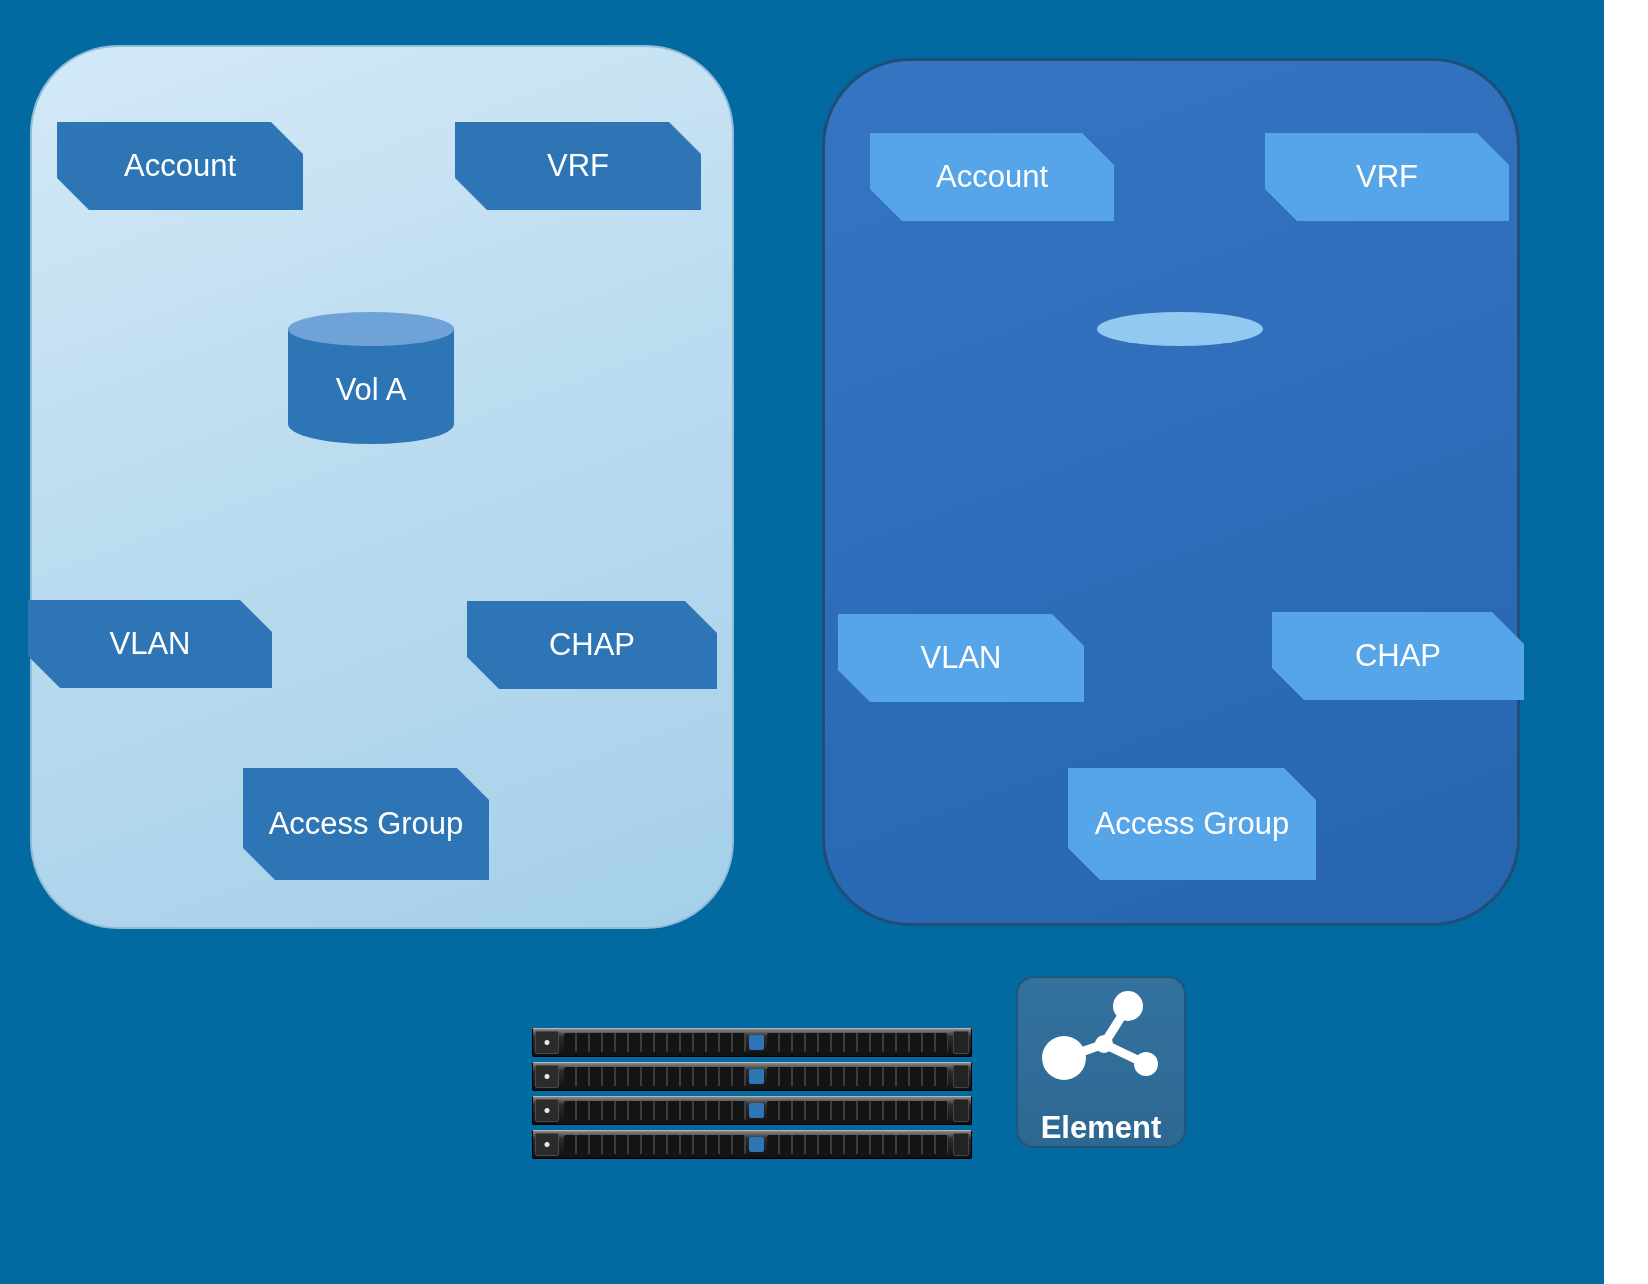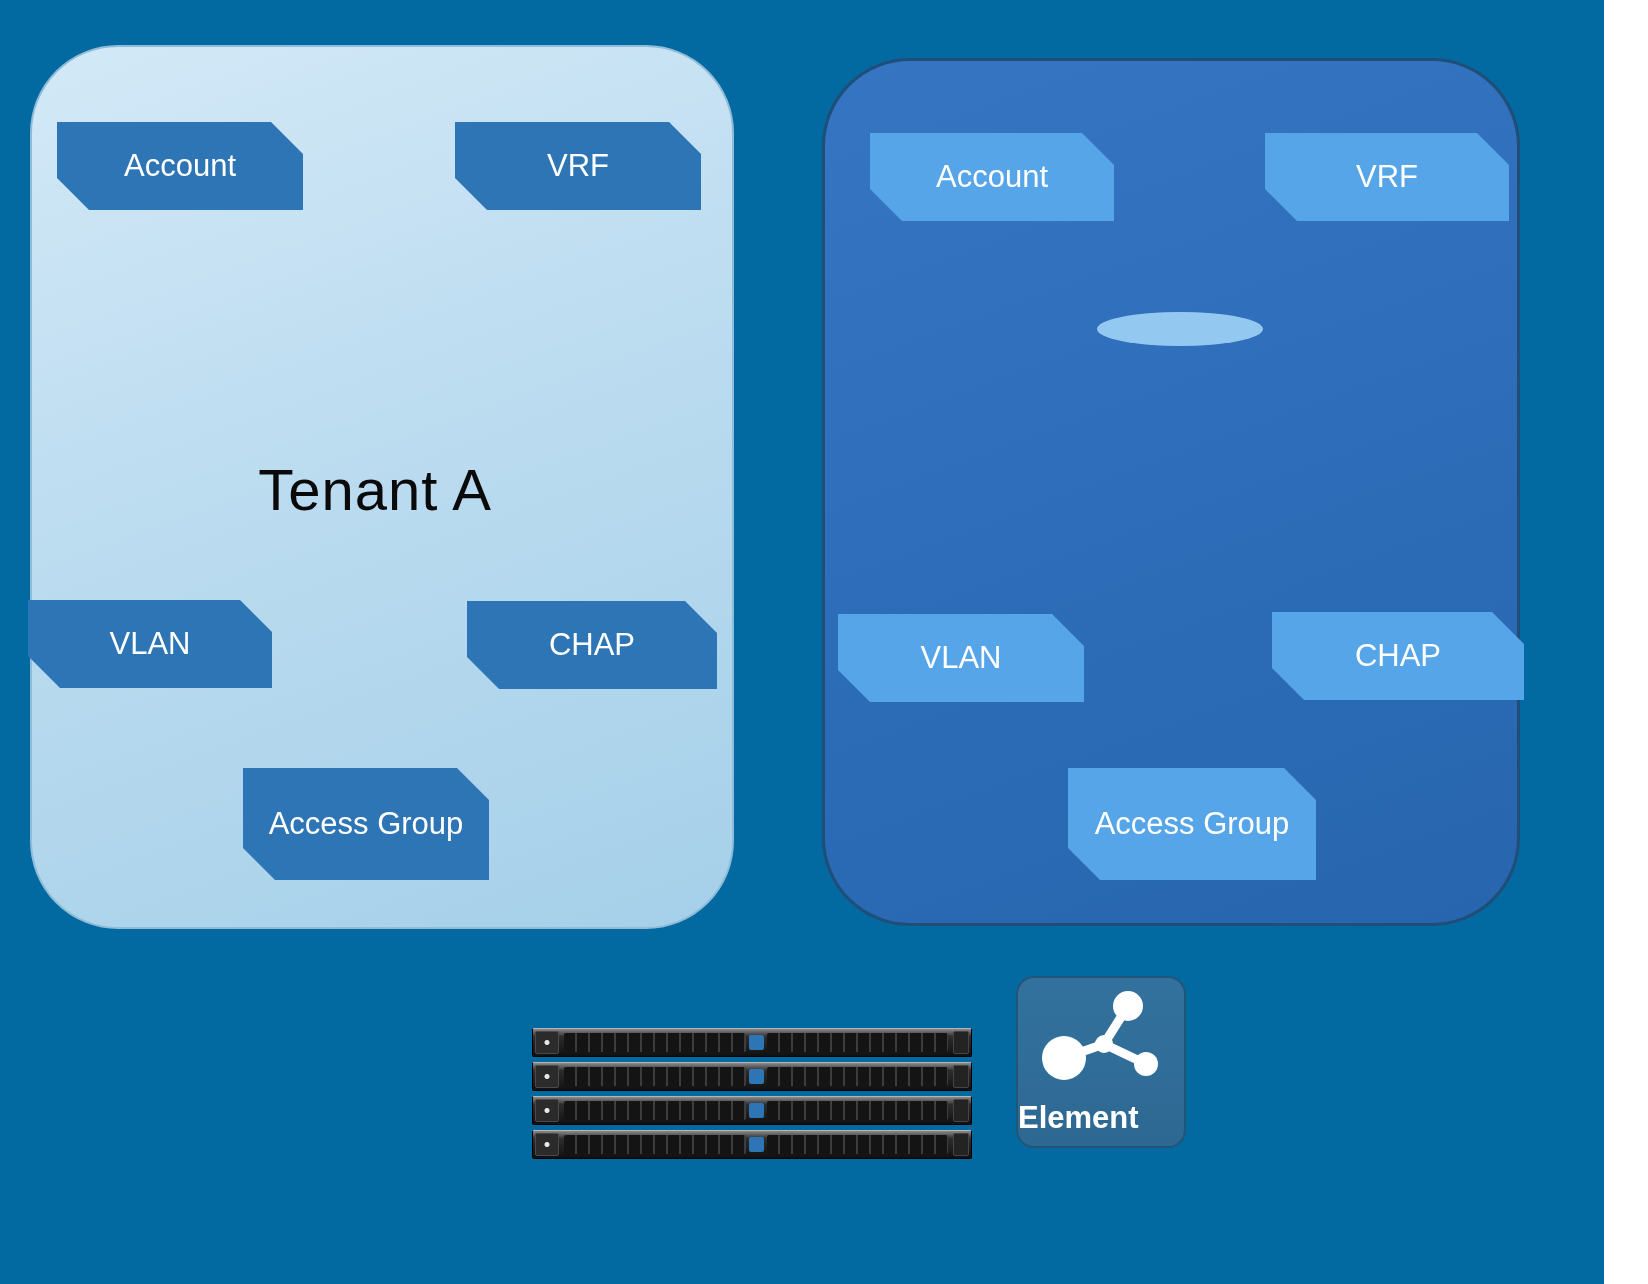--- a/index.html
+++ b/index.html
@@ -63,21 +63,21 @@
     background-image:radial-gradient(circle at 50% 50%, #e8e8e8 0 2px, transparent 3px);}
   .drives{flex:1;margin:4px 3px;border-radius:2px;
     background:repeating-linear-gradient(90deg,#141414 0 11px,#3d3d3d 11px 13px);}
   .logo-chip{width:15px;height:15px;align-self:center;background:#2e75b6;border-radius:2px;}
   .bezel-right{width:14px;margin:2px;background:#232323;border:1px solid #454545;border-radius:2px;}
 
   
   .element-logo{position:absolute;left:1016px;top:976px;width:170px;height:172px;
     background:linear-gradient(180deg,#33729e 0%,#2d6892 100%);
     border:2px solid #235577;border-radius:18px;
-    display:flex;flex-direction:column;align-items:flex-start;justify-content:flex-end;padding-bottom:10px;box-sizing:border-box;}
+    display:flex;flex-direction:column;align-items:center;justify-content:flex-end;box-sizing:border-box;}
   .molecule{position:absolute;top:10px;left:14px;width:142px;height:110px;}
   .element-label{color:#ffffff;font-size:31px;font-weight:bold;}
 </style>
 </head>
 <body>
 
 <div class="canvas">
 
   <div class="tenant-panel tenant-a"></div>
 
@@ -92,22 +92,27 @@
   <div class="tag tag-dark tag-a-vlan">
     <span class="tag-label">VLAN</span>
   </div>
   <div class="tag tag-dark tag-a-chap">
     <span class="tag-label">CHAP</span>
   </div>
   <div class="tag tag-dark tag-a-access">
     <span class="tag-label">Access Group</span>
   </div>
 
+  <div class="cylinder cyl-a">
+    <div class="cyl-body">
+      <span class="cyl-label">Vol A</span>
+    </div>
+    <div class="cyl-top"></div>
+  </div>
 
-  <div class="tenant-title title-a">Tenant A</div>
 
   <div class="tag tag-light tag-b-account">
     <span class="tag-label">Account</span>
   </div>
   <div class="tag tag-light tag-b-vrf">
     <span class="tag-label">VRF</span>
   </div>
   <div class="tag tag-light tag-b-vlan">
     <span class="tag-label">VLAN</span>
   </div>

